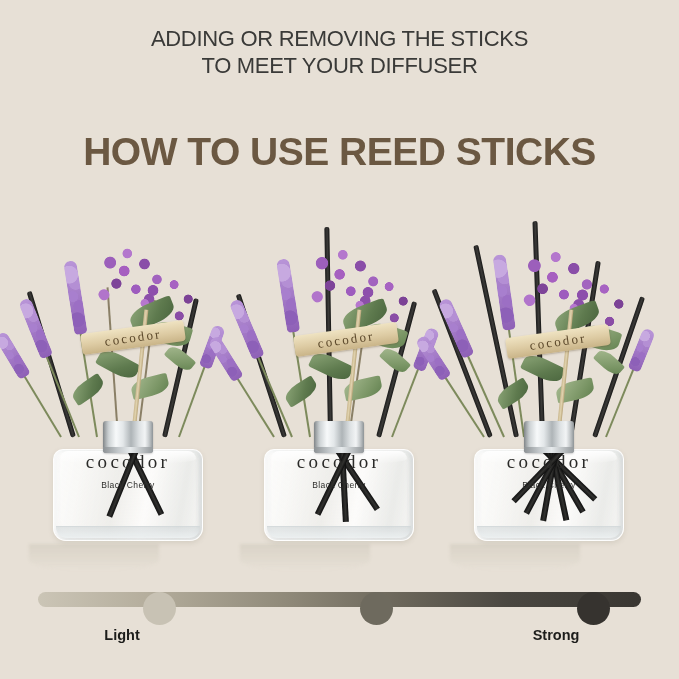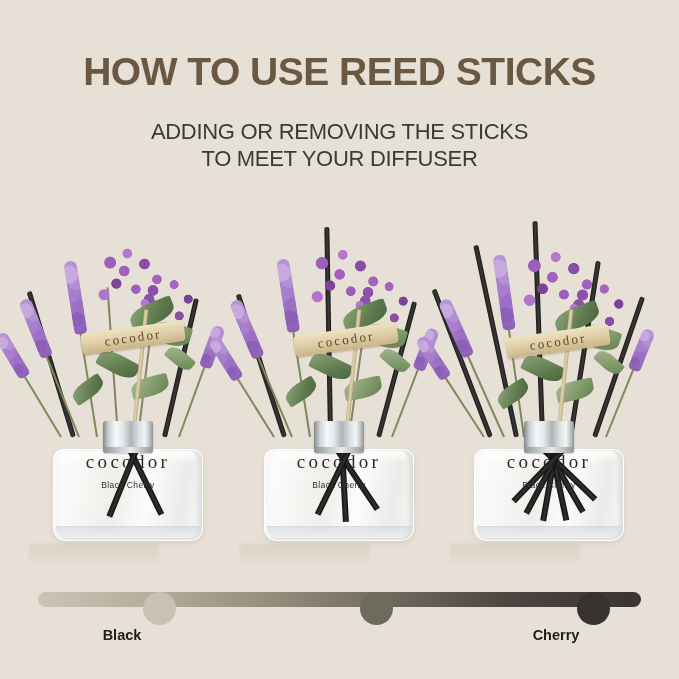--- a/index.html
+++ b/index.html
@@ -180,25 +180,25 @@
     color:#1d1d1b; text-align:center; width:120px;
   }
   #lab1 { left:62px; }
   #lab2 { left:280px; }
   #lab3 { left:496px; }
 </style>
 </head>
 <body>
 
 <div id="header">
-  <div id="title">HOW TO USE REED STICKS</div>
   <div id="subtitle">
     <span class="l1">ADDING OR REMOVING THE STICKS</span>
     <span class="l2">TO MEET YOUR DIFFUSER</span>
   </div>
+  <div id="title">HOW TO USE REED STICKS</div>
 </div>
 
 <div id="products">
 
   <div class="product p1">
     <div class="bouquet">
 
       <div class="reed" style="left:52px;  height:152px; transform:rotate(-17deg);"></div>
       <div class="reed" style="left:143px; height:142px; transform:rotate(13deg);"></div>
 
@@ -412,15 +412,15 @@
     <div class="refl"></div>
   </div>
 </div>
 
 <div id="slider">
   <div id="track">
     <div class="knob" id="knob1"></div>
     <div class="knob" id="knob2"></div>
     <div class="knob" id="knob3"></div>
   </div>
-  <div class="slabel" id="lab1">Black</div>
-  <div class="slabel" id="lab3">Cherry</div>
+  <div class="slabel" id="lab1">Light</div>
+  <div class="slabel" id="lab3">Strong</div>
 </div>
 
 </body></html>

